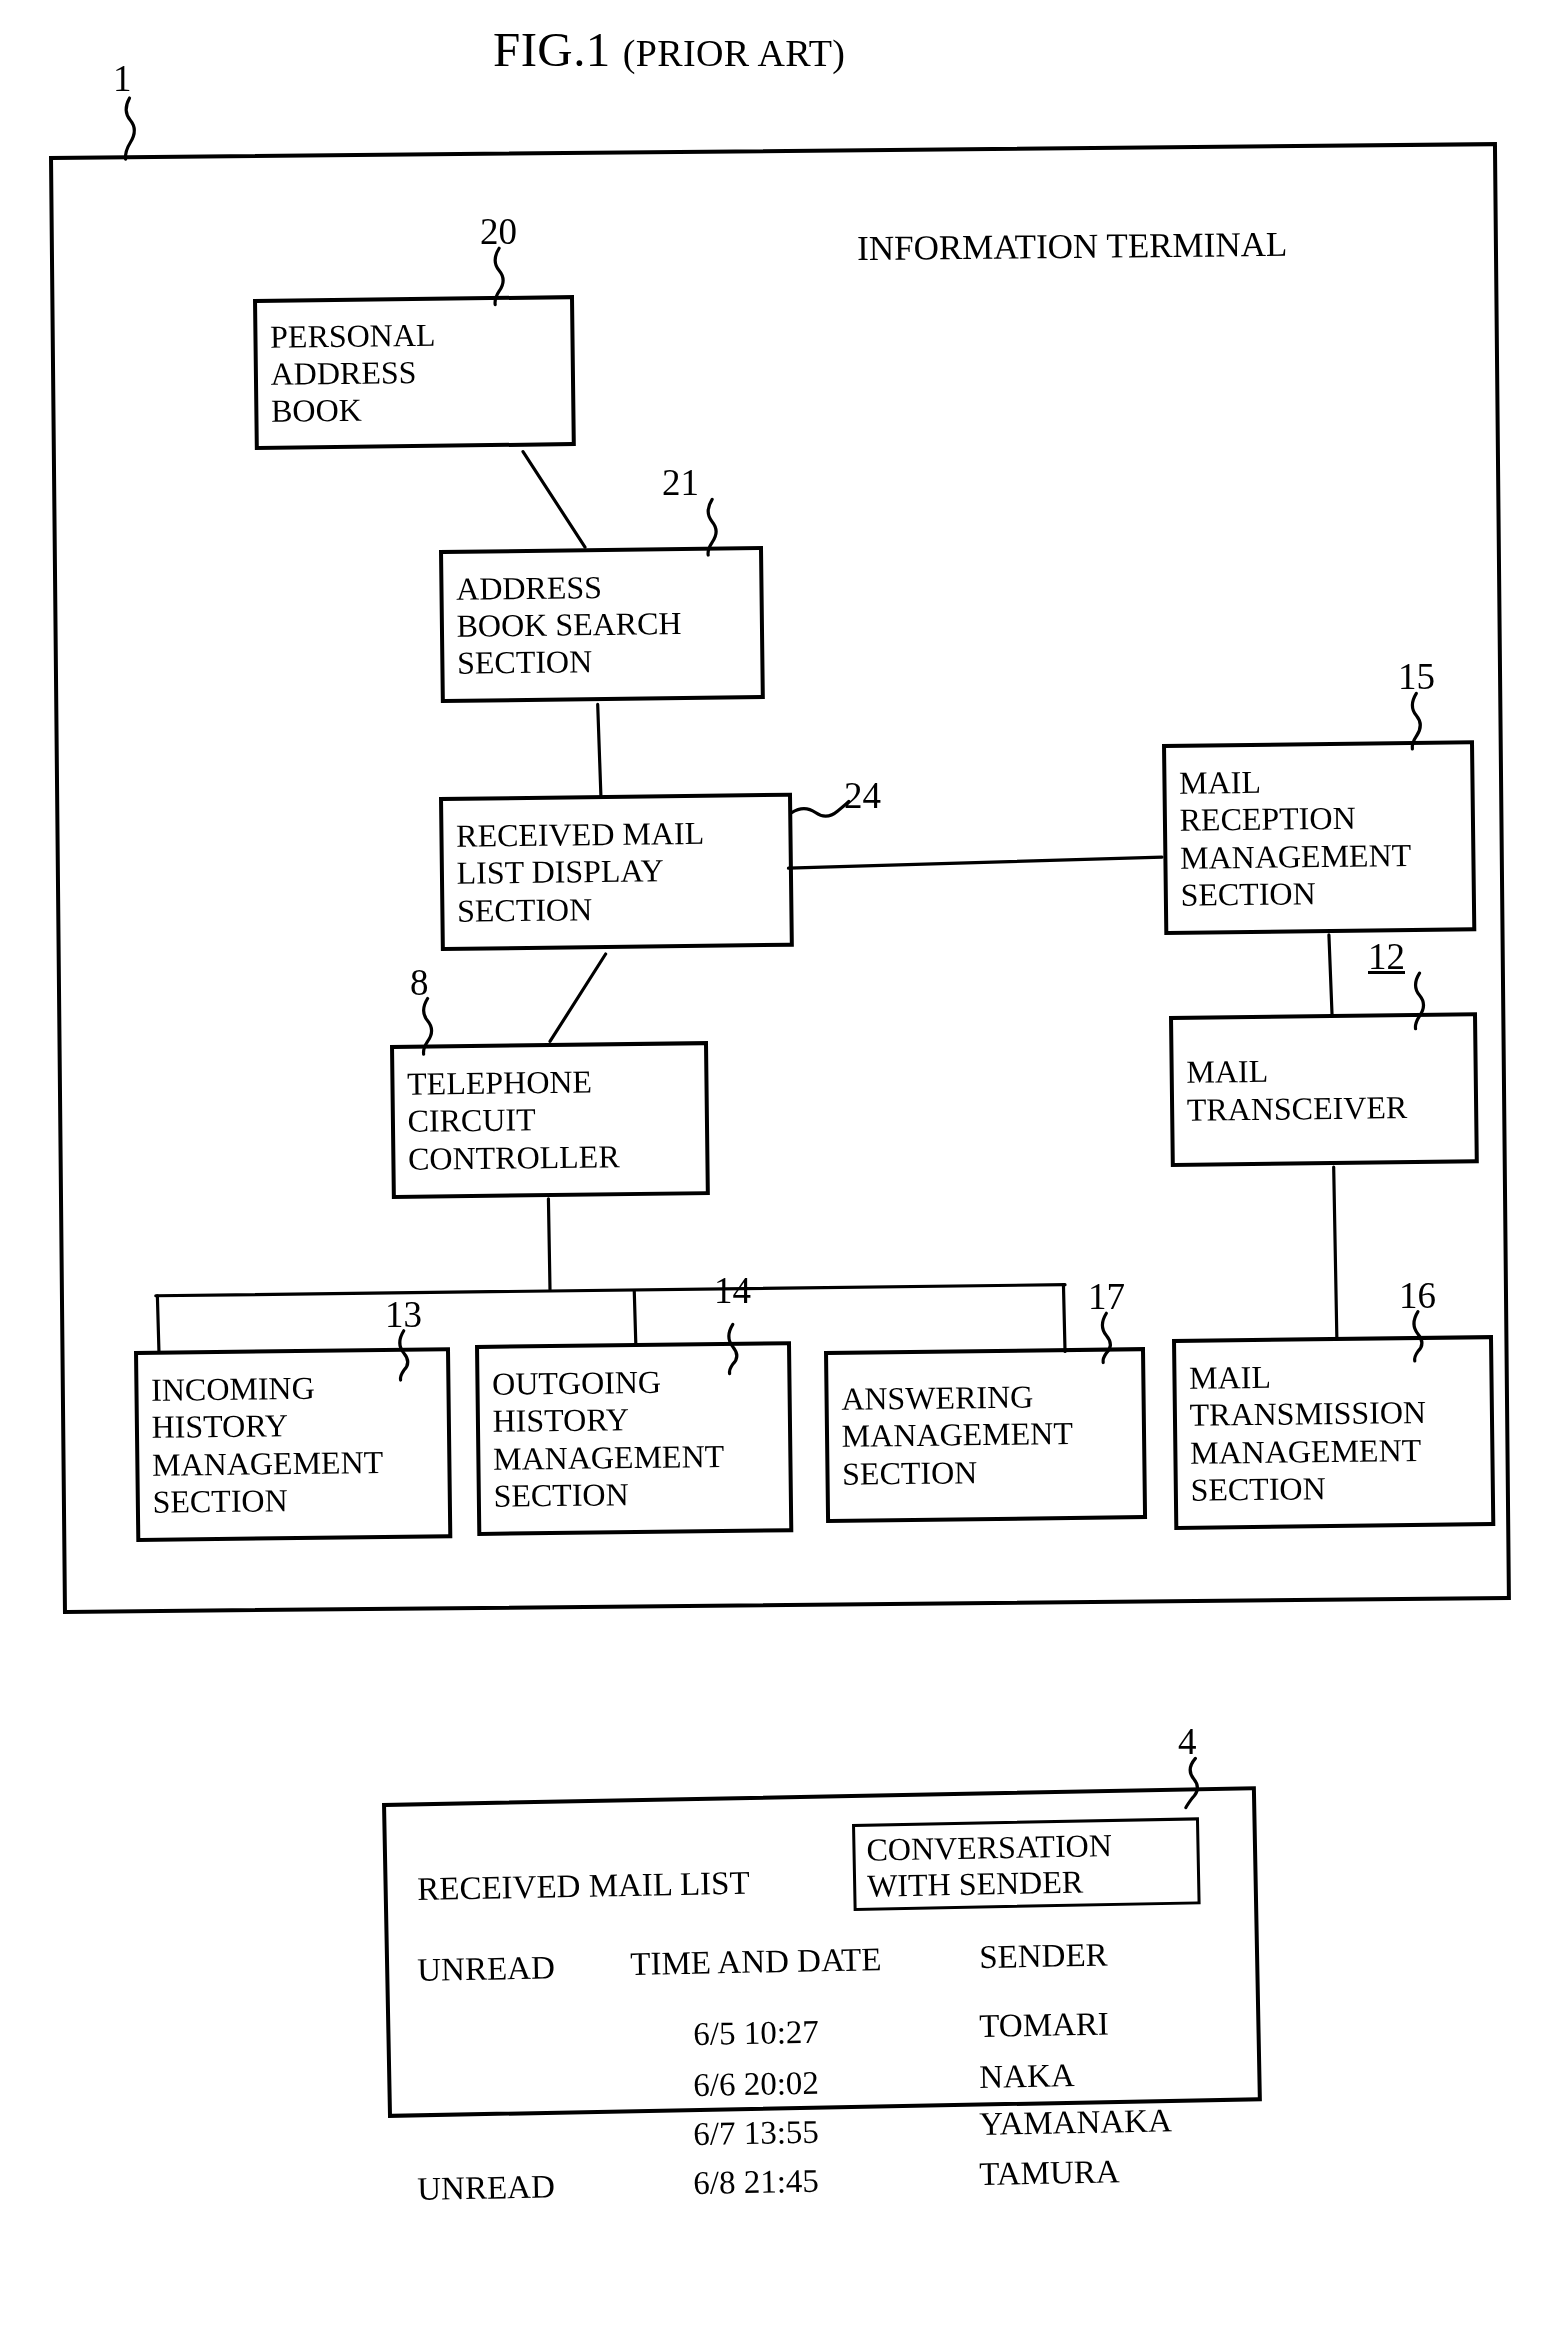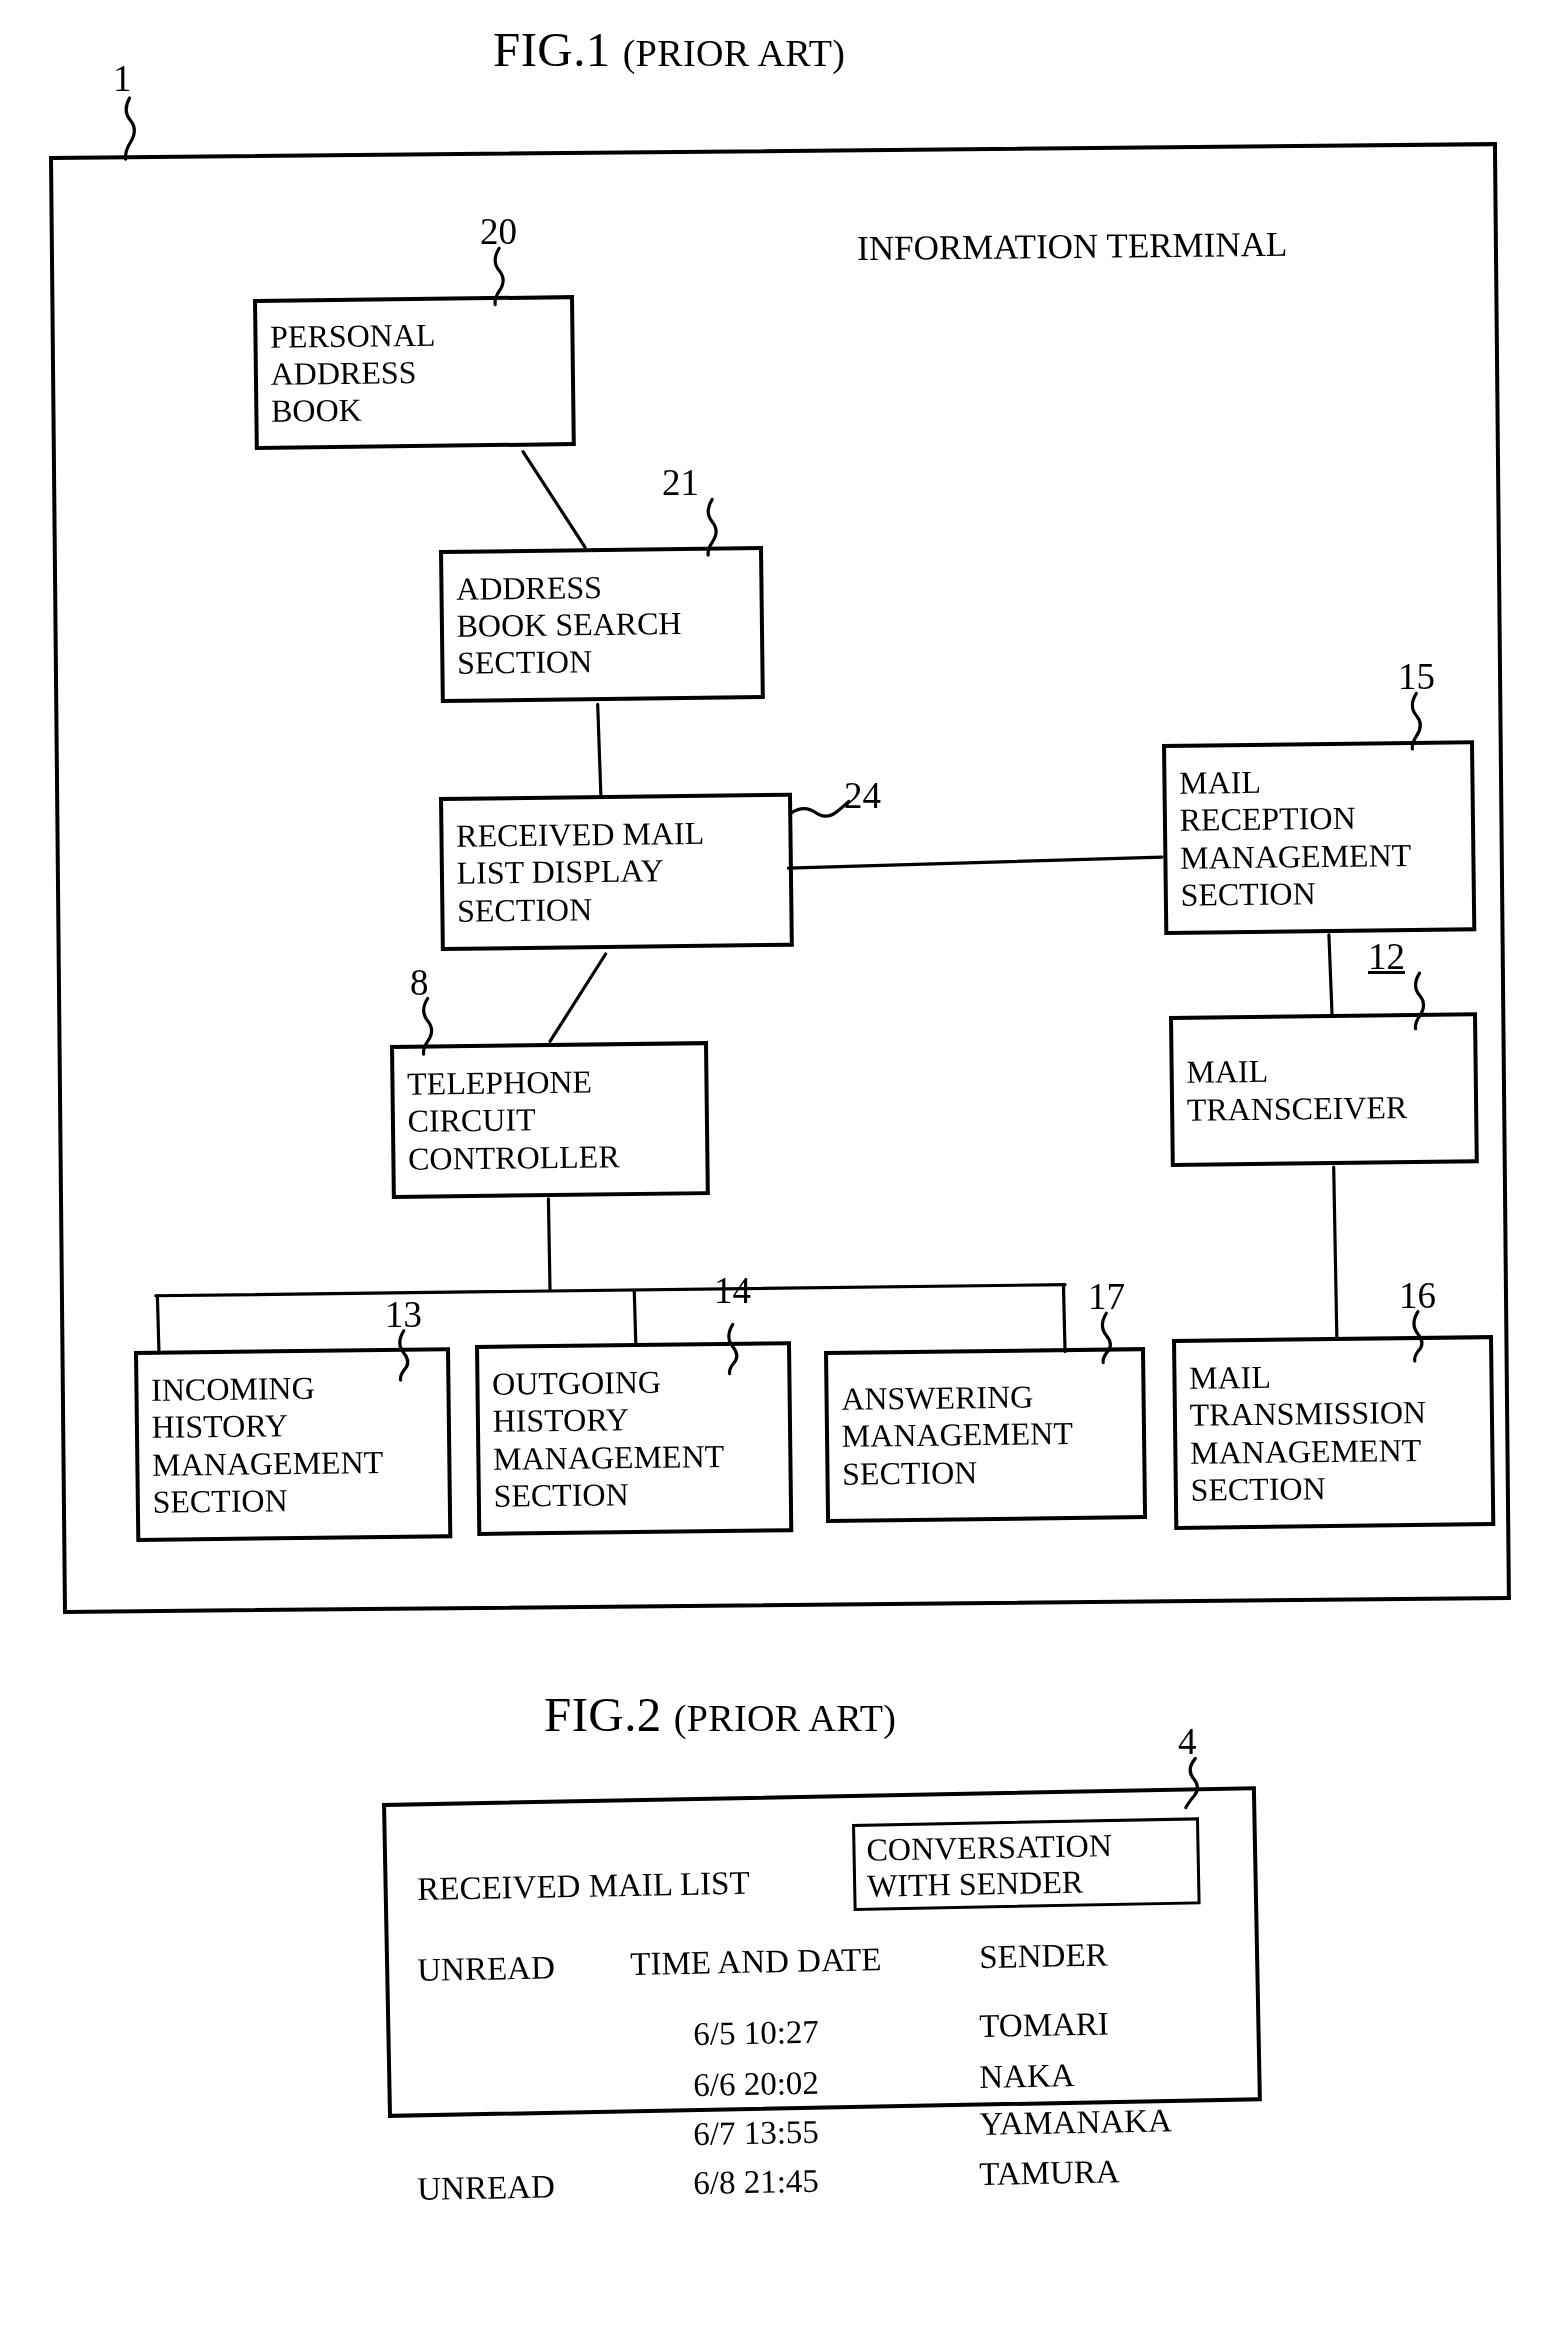--- a/index.html
+++ b/index.html
@@ -182,23 +182,20 @@
   <div class="ref" style="left:1088px; top:1278px;">17</div>
 
   <div class="box" style="left:1172px; top:1339px; width:321px; height:191px; transform:rotate(-0.7deg); transform-origin:0 0;">
     <span class="box-label">MAIL
 TRANSMISSION
 MANAGEMENT
 SECTION</span>
   </div>
   <div class="ref" style="left:1399px; top:1277px;text-align:center;">16</div>
 
-  <div class="fig-title" style="left:544px; top:1690px;">
-    <span class="fig-num">FIG.2</span><span> </span><span class="prior-art">(PRIOR ART)</span>
-  </div>
 
   <div class="ref" style="left:1178px; top:1723px;">4</div>
 
   <div class="outer-frame" style="left:382px; top:1803px; width:874px; height:315px; transform:rotate(-1.1deg); transform-origin:0 0;"></div>
 
   <div class="f2-text" style="left:417px; top:1873px; transform:rotate(-1.1deg); transform-origin:0 0;">RECEIVED MAIL LIST</div>
 
   <div class="thin-box" style="left:852px; top:1824px; width:347px; height:87px; transform:rotate(-1.1deg); transform-origin:0 0;">
     <span class="f2-box-label" style="position:static; display:block;">CONVERSATION
 WITH SENDER</span>

